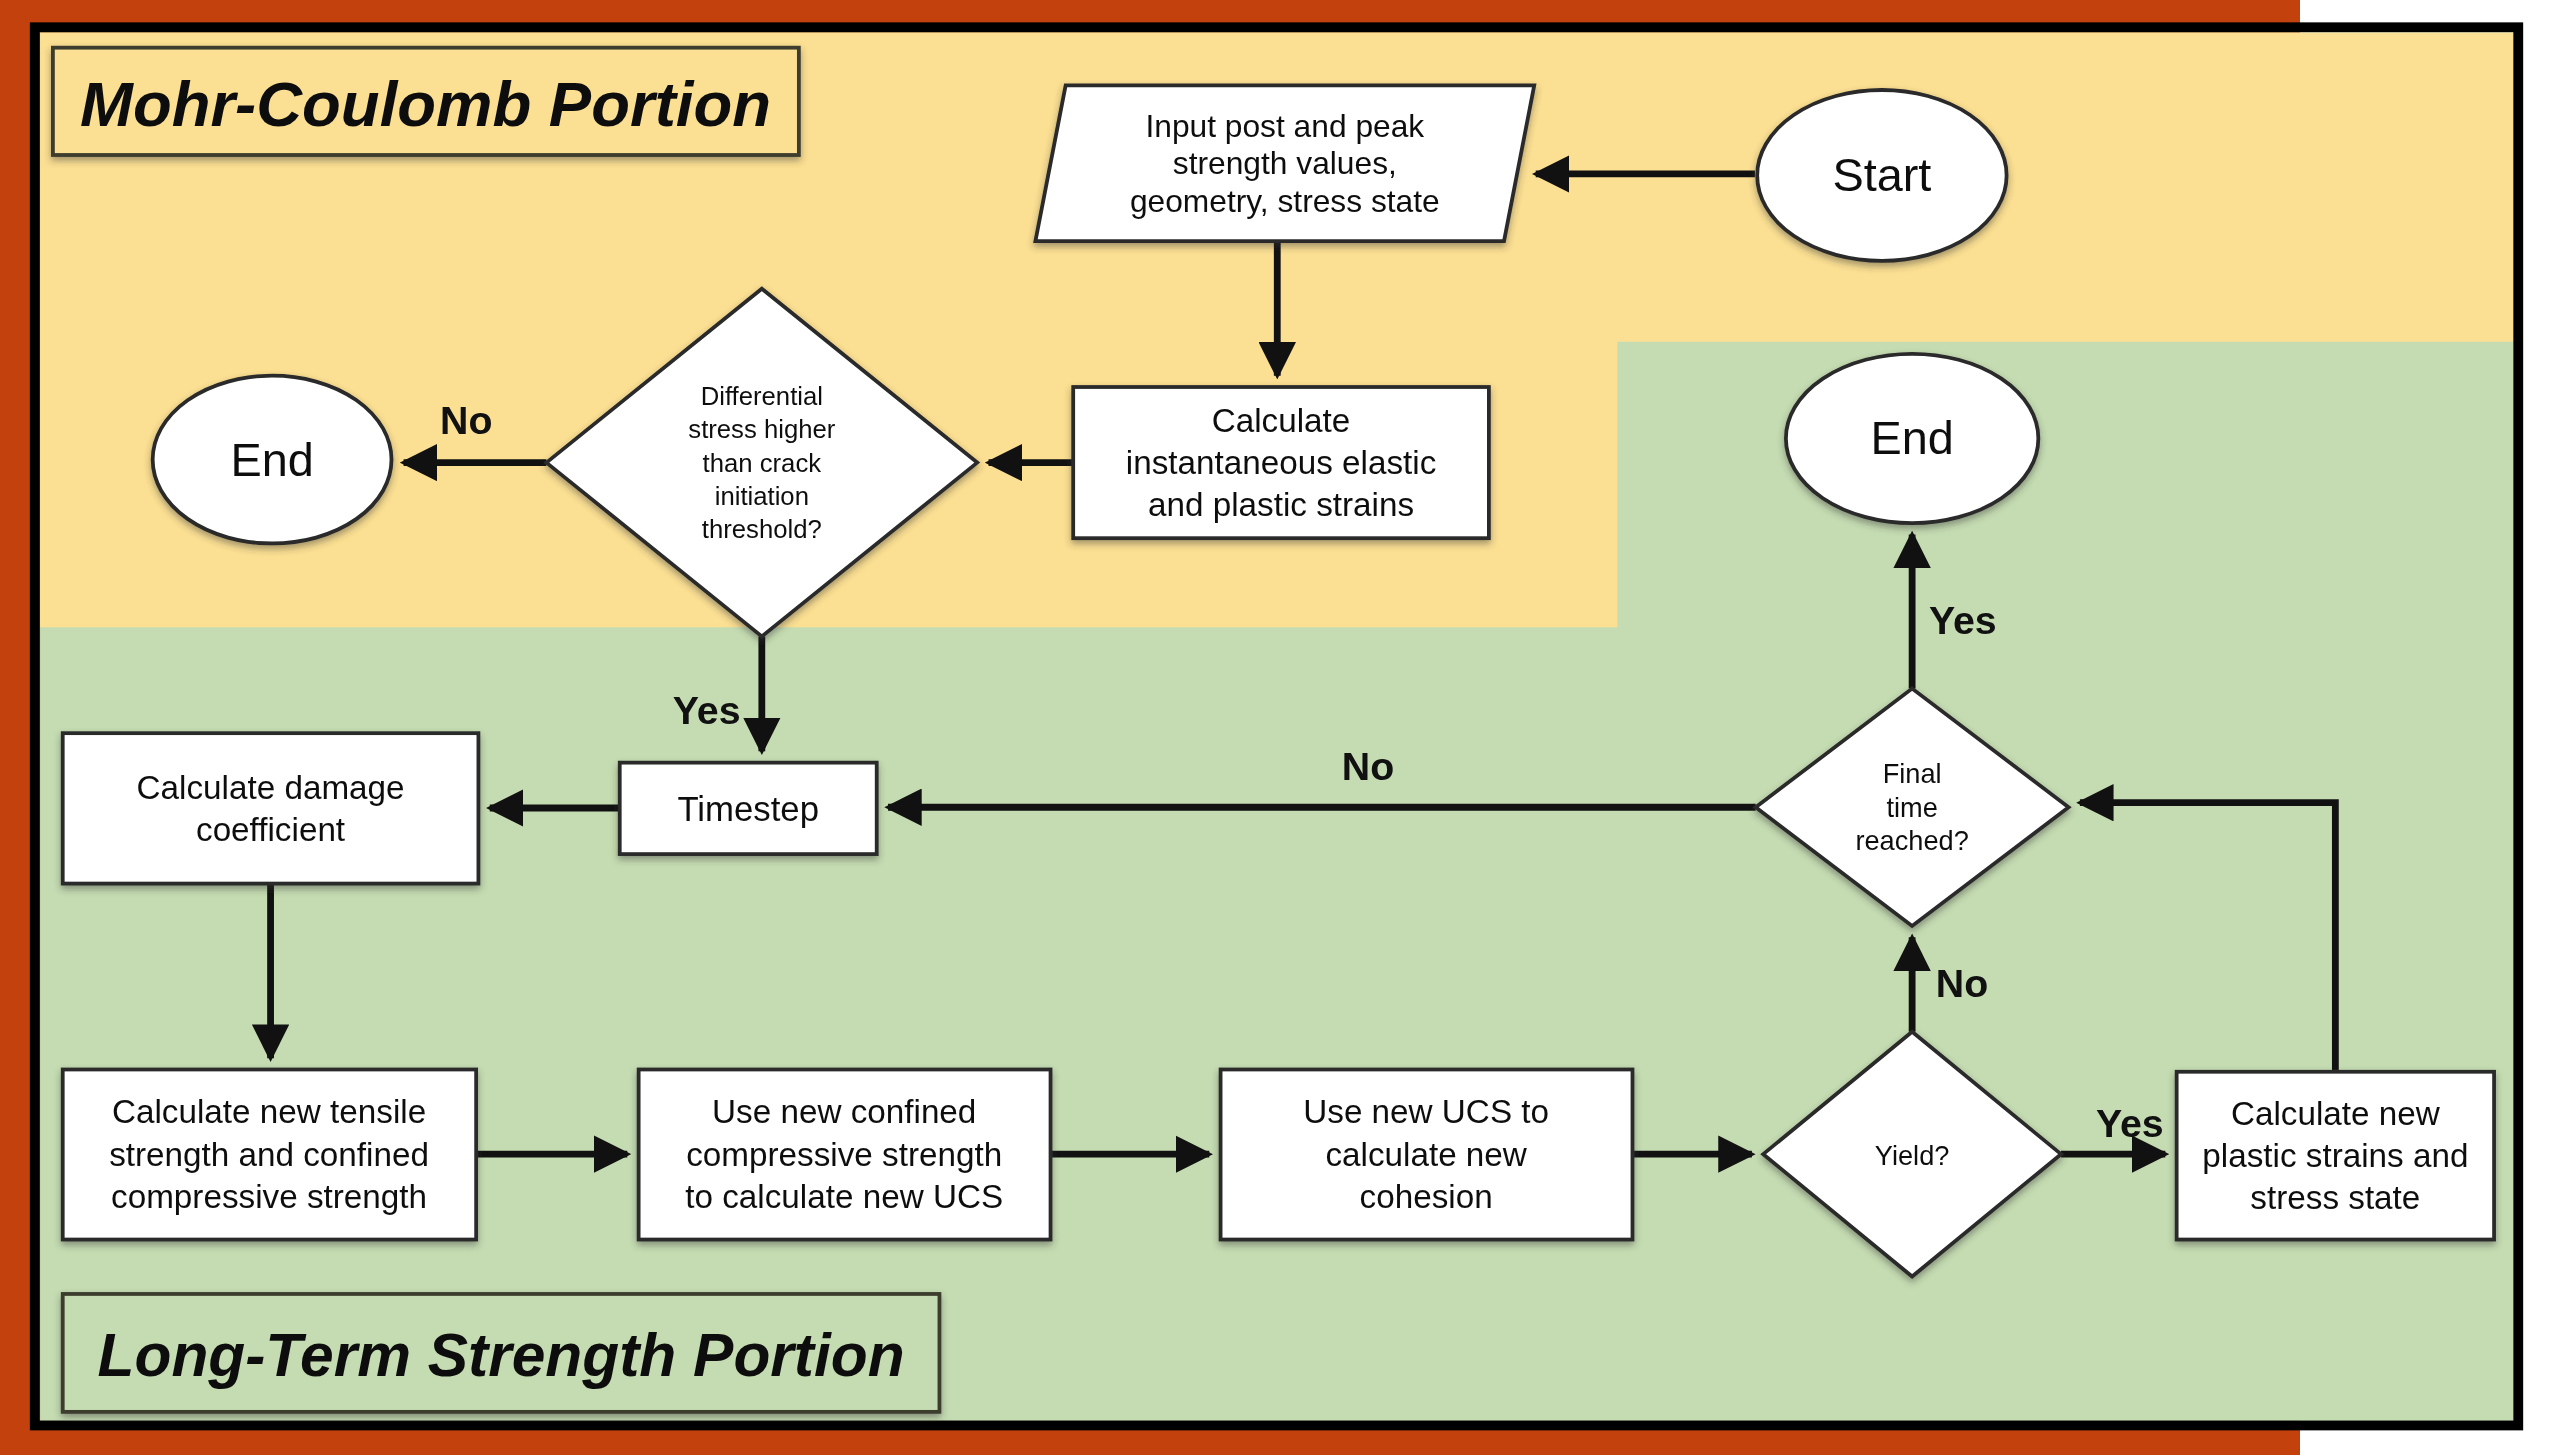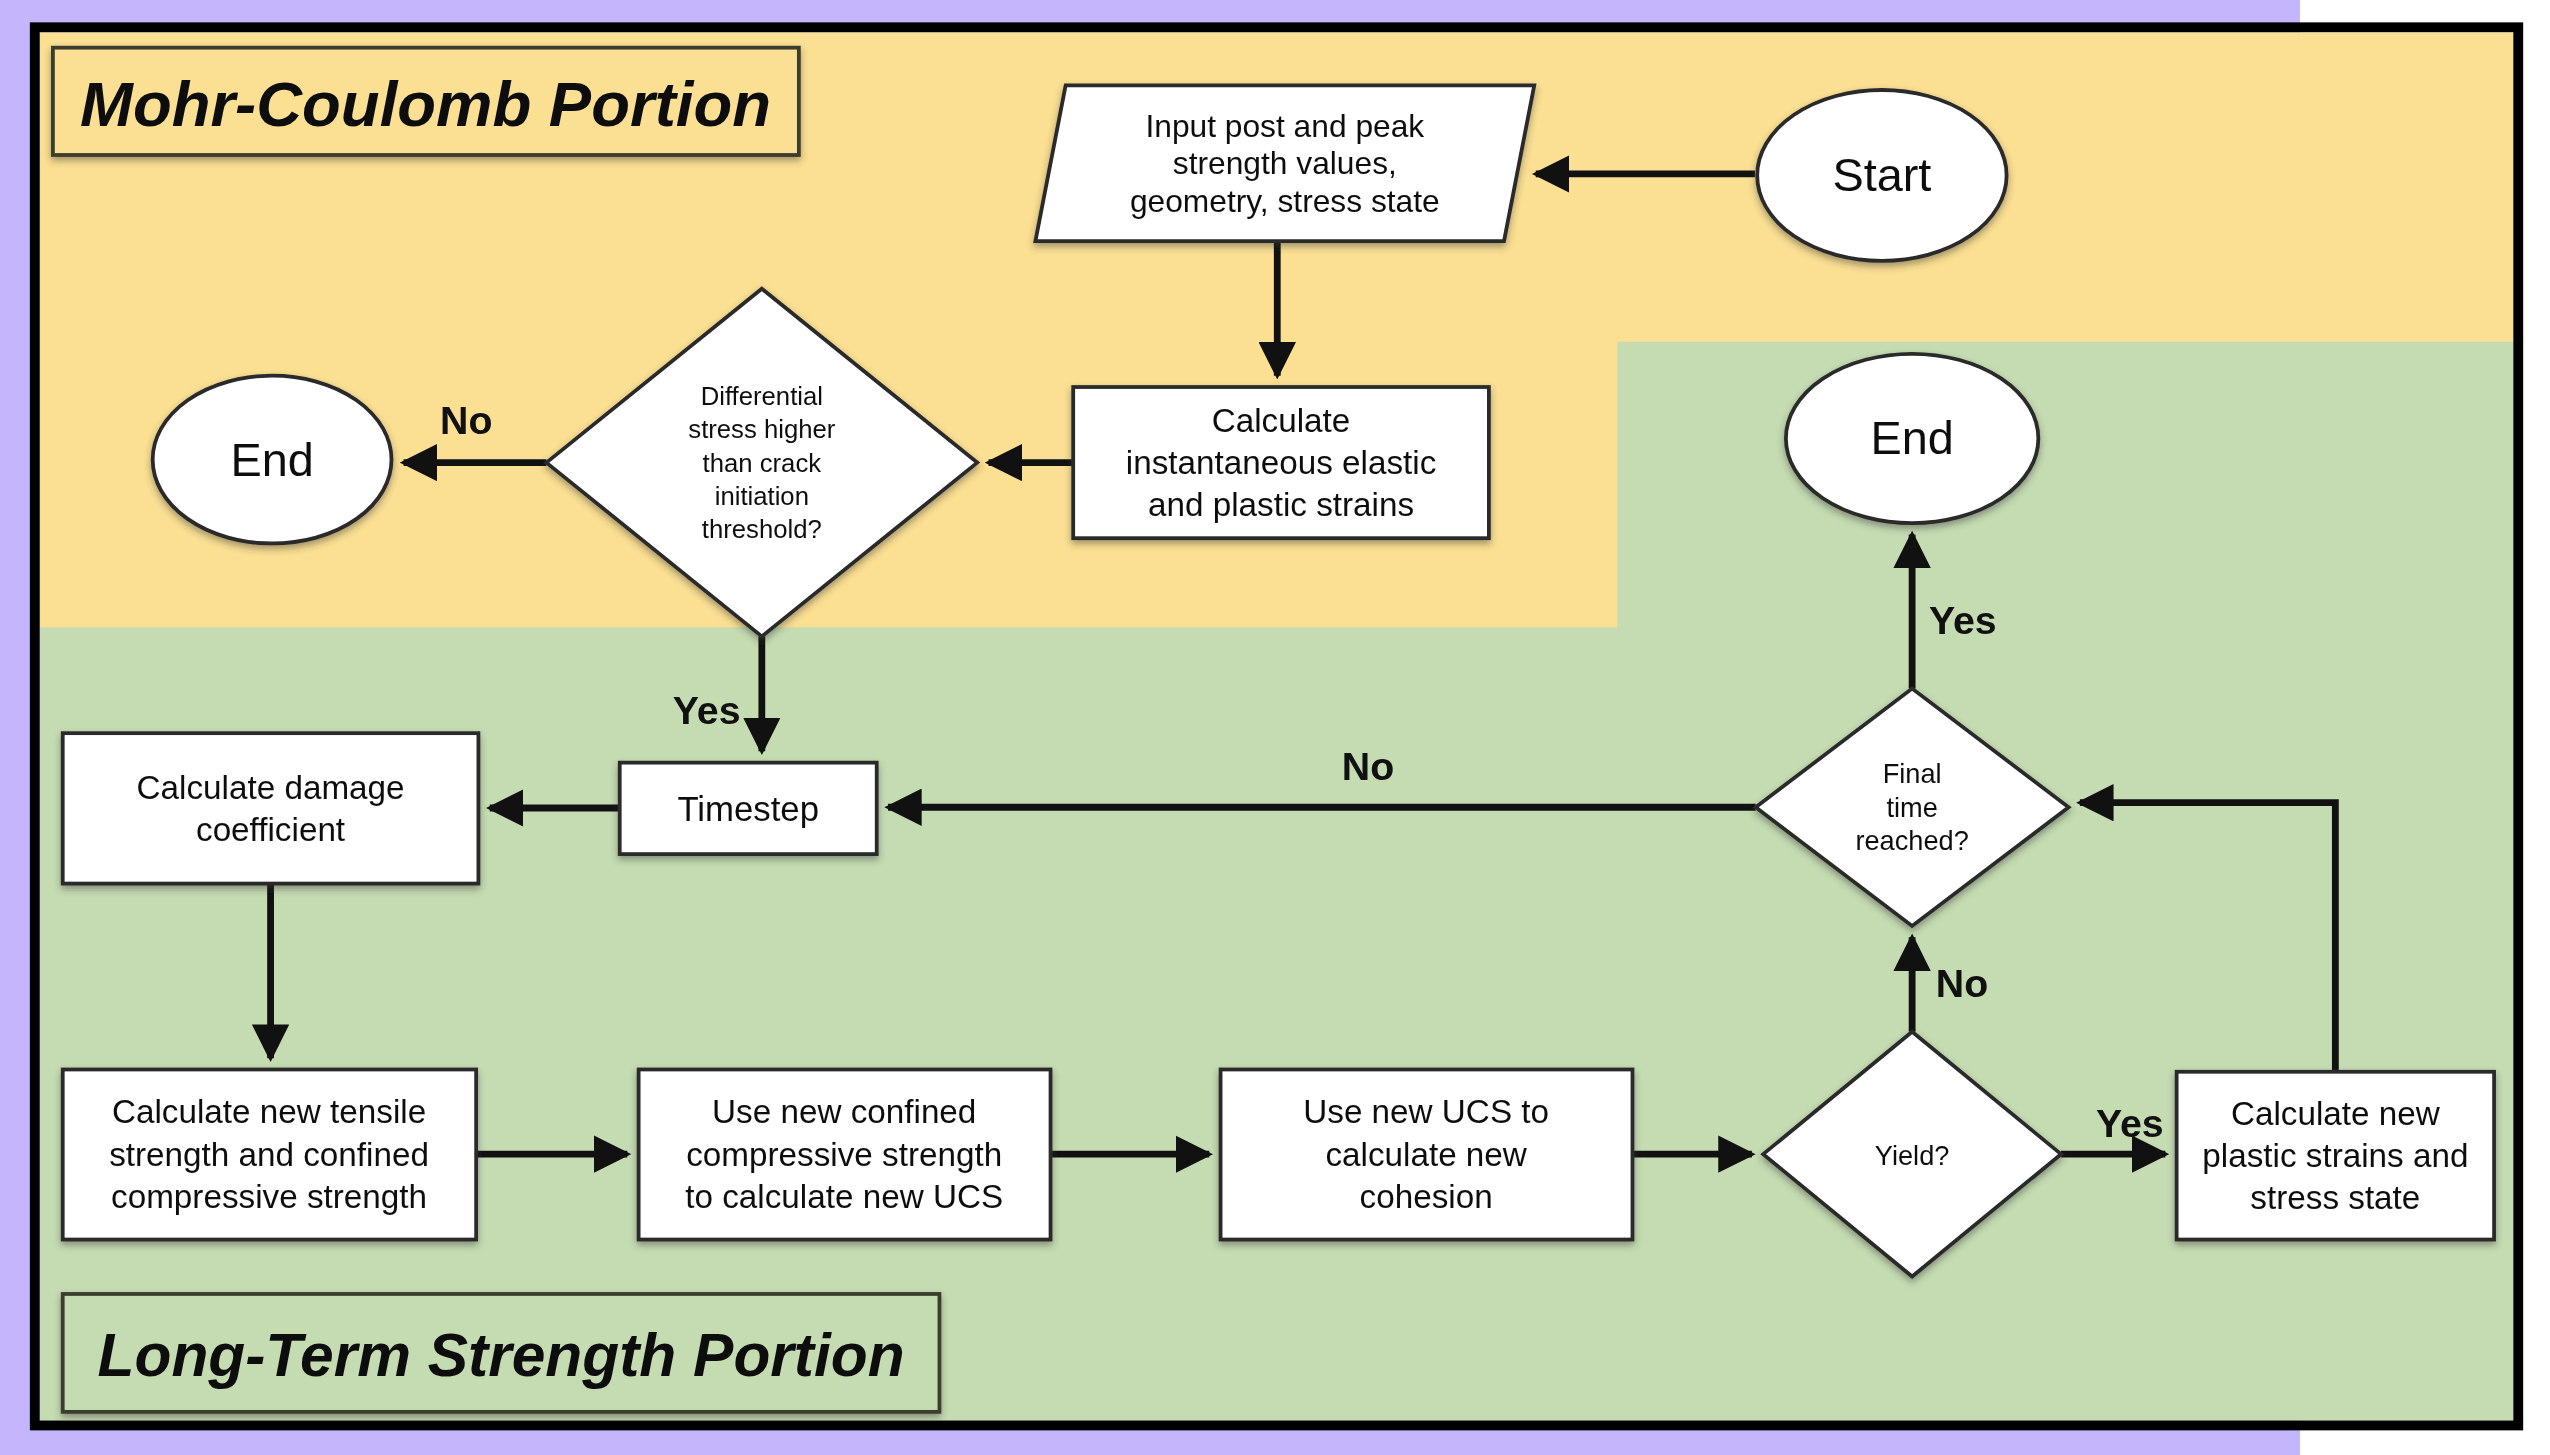--- a/index.html
+++ b/index.html
@@ -1,16 +1,16 @@
 <!DOCTYPE html>
 <html style="font-size:12px"><head>
 <meta charset="utf-8">
 <style>
   html,body{margin:0;padding:0;background:#ffffff;}
-  .stage{width:2300px;height:1455px;position:relative;background:#c4b5fd;}
+  .stage{width:2300px;height:1455px;position:relative;background:#c2410c;}
   svg{display:block;}
   text{font-family:"Liberation Sans","DejaVu Sans",sans-serif;fill:#111111;}
   .region-title{font-size:84px;font-weight:bold;font-style:italic;text-anchor:middle;dominant-baseline:central;}
   .region-title.lt{font-size:80px;}
   .terminal-label{font-size:62px;text-anchor:middle;dominant-baseline:central;}
   .node-line{font-size:44px;text-anchor:middle;dominant-baseline:central;}
   .para-line{font-size:42px;text-anchor:middle;dominant-baseline:central;}
   .diamond-line{font-size:34px;text-anchor:middle;dominant-baseline:central;}
   .diamond-line-md{font-size:36px;text-anchor:middle;dominant-baseline:central;}
   .timestep-label{font-size:46px;text-anchor:middle;dominant-baseline:central;}

